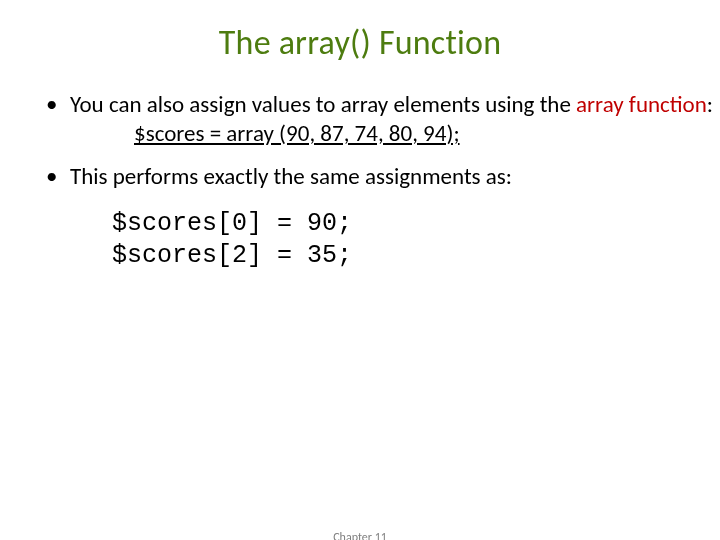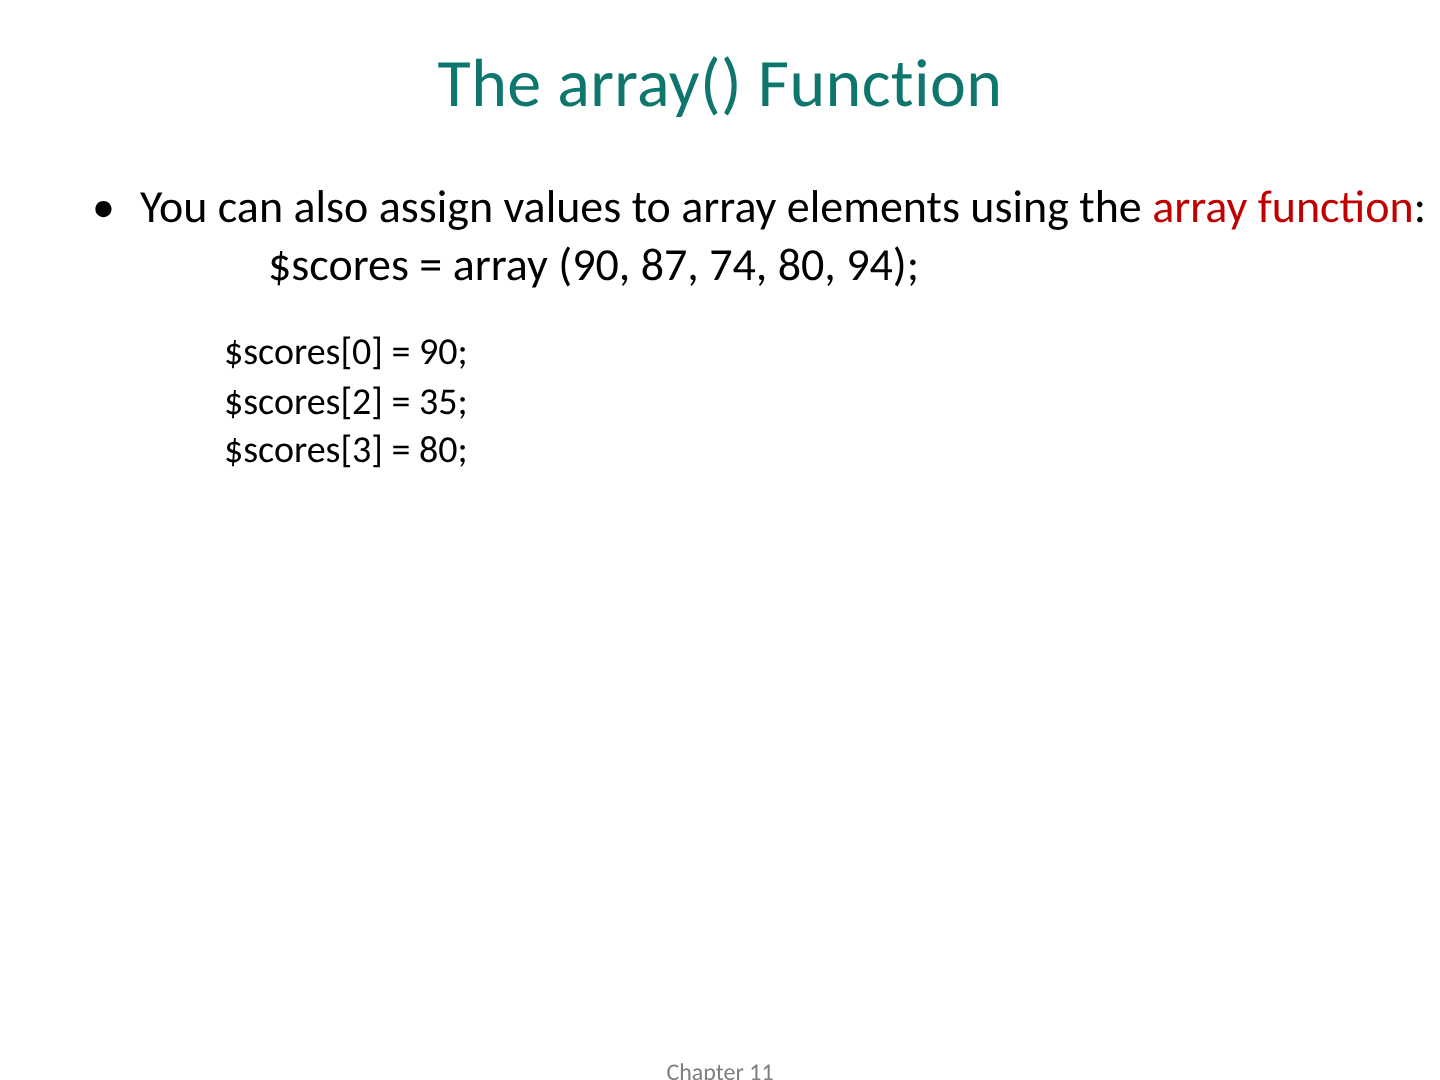--- a/index.html
+++ b/index.html
@@ -14,21 +14,21 @@
   }
   .slide {
     position: relative;
     width: 720px;
     height: 540px;
     box-sizing: border-box;
   }
   .title {
     text-align: center;
     font-size: 34px;
-    color: #0f766e;
+    color: #4d7c0f;
     font-weight: 400;
     margin-top: 22px;
     margin-bottom: 28px;
     letter-spacing: 0.2px;
   }
   .body {
     font-size: 23px;
     line-height: 1.18;
     color: #000000;
     padding-left: 42px;
@@ -50,29 +50,31 @@
     top: 0;
     color: #000000;
     font-size: 23px;
     line-height: 1.18;
   }
   .indent1 {
     padding-left: 64px;
     margin-top: 2px;
     margin-bottom: 16px;
     font-size: 23px;
+    text-decoration: underline;
   }
   .red {
     color: #c00000;
   }
   .assign-block {
     padding-left: 70px;
-    font-size: 19px;
+    font-size: 25px;
     line-height: 1.28;
     margin-top: 18px;
+    font-family: Liberation Mono, monospace;
   }
   .assign-block div {
     white-space: pre;
   }
   .footer {
     position: absolute;
     bottom: 18px;
     width: 100%;
     text-align: center;
     font-size: 12px;
@@ -85,24 +87,26 @@
 <div class="slide">
 
   <div class="title">The array() Function</div>
 
   <div class="body">
     <ul class="top">
       <li>
         <span>You can also assign values to array elements using the </span><span class="red">array function</span><span>:</span>
         <div class="indent1">$scores = array (90, 87, 74, 80, 94);</div>
       </li>
+      <li>
+        <span>This performs exactly the same assignments as:</span>
+      </li>
     </ul>
 
     <div class="assign-block">
       <div>$scores[0] = 90;</div>
       <div>$scores[2] = 35;</div>
-      <div>$scores[3] = 80;</div>
     </div>
   </div>
 
   <div class="footer">Chapter 11</div>
 
 </div>
 
 </body></html>

